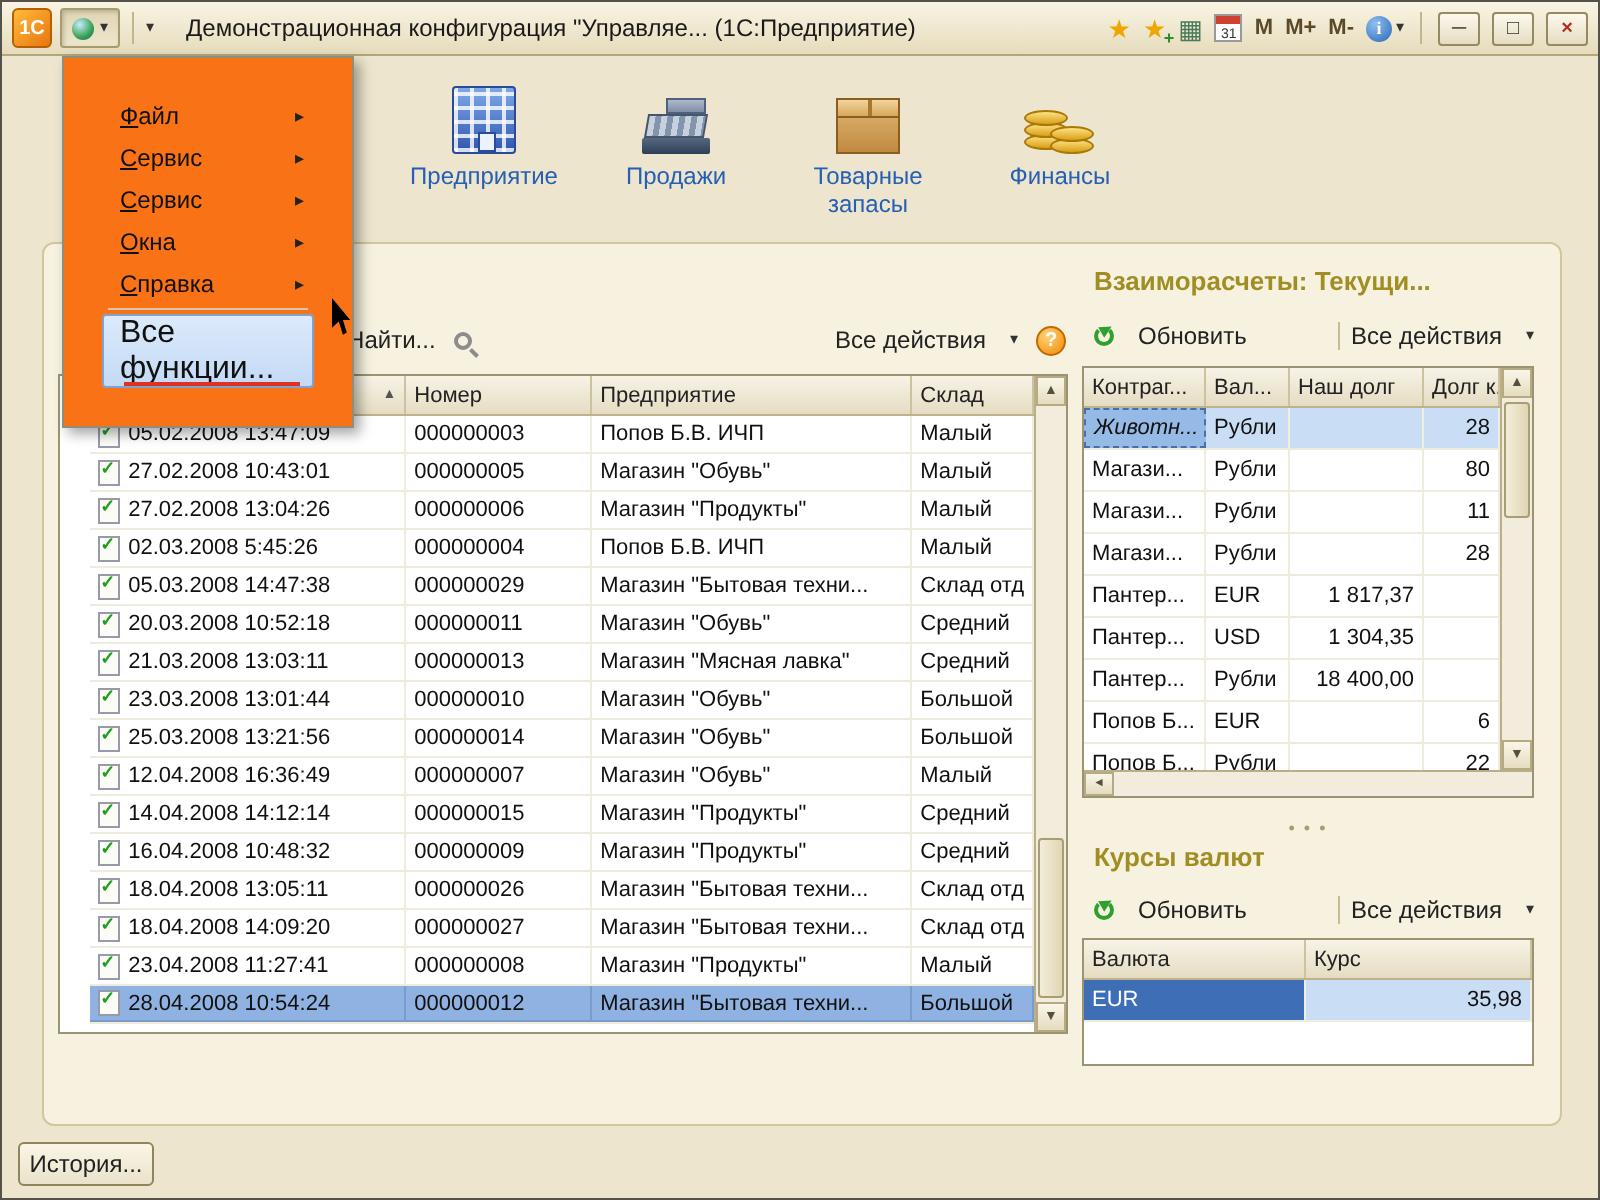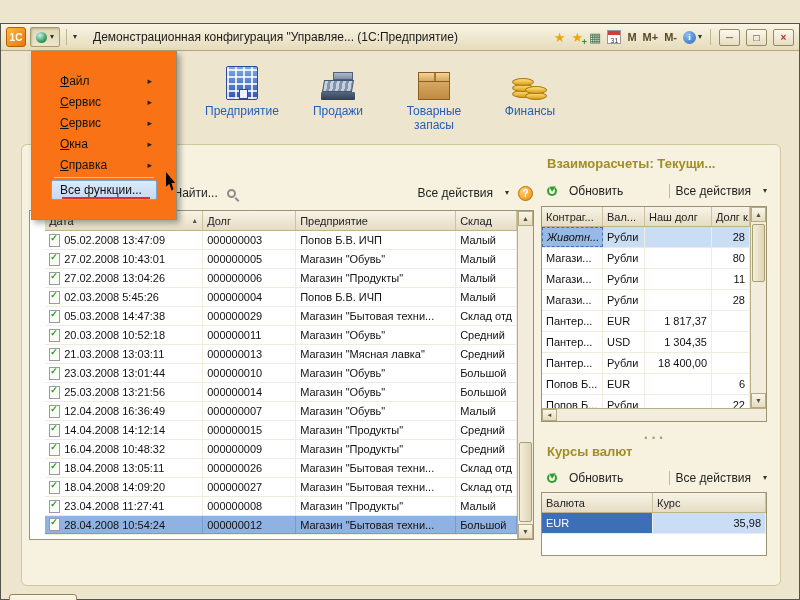--- a/index.html
+++ b/index.html
@@ -1,18 +1,18 @@
 <!DOCTYPE html>
 <html><head>
 <meta charset="utf-8">
 <style>
   *{box-sizing:border-box;margin:0;padding:0;}
   html,body{width:800px;height:600px;overflow:hidden;}
   body{font-family:"Liberation Sans",sans-serif;background:#EDE5CE;position:relative;user-select:none;}
-  .window{position:absolute;inset:0;border:1px solid#55524A;background:#EDE5CE;margin-top:23px;}
+  .window{position:absolute;inset:0;border:1px solid#55524A;background:#EDE5CE;}
 
   
   .titlebar{position:absolute;left:0;top:0;width:100%;height:27px;background:linear-gradient(#F9F4E4,#E6DCBC);border-bottom:1px solid#B3A677;display:flex;align-items:center;padding:0 5px;gap:4px;}
   .logo1c{width:20px;height:20px;border-radius:3px;background:linear-gradient(135deg,#FFBB3A,#E87510);color:#fff;font-weight:bold;font-size:10px;display:flex;align-items:center;justify-content:center;border:1px solid#B55F00;flex:none;}
   .menu-btn{height:20px;padding:0 5px;display:flex;align-items:center;gap:3px;border:1px solid#A89C6E;border-radius:2px;background:linear-gradient(#E0D6B4,#EEE6CC);box-shadow:inset 1px 1px 2px rgba(0,0,0,.18);}
   .sphere{width:11px;height:11px;border-radius:50%;background:radial-gradient(circle at 35% 30%,#C8ECFF,#35A050 62%,#1A5E8A);}
   .caret{font-size:8px;color:#333;line-height:1;}
   .tb-sep{width:1px;height:16px;background:#C2B68C;margin:0 2px;flex:none;}
   .tb-title{font-size:12px;color:#1A1A1A;margin-left:12px;white-space:nowrap;overflow:hidden;}
   .tb-right{margin-left:auto;display:flex;align-items:center;gap:6px;}
@@ -116,21 +116,21 @@
   .cur-table .row.selected{background:#C9DDF4;}
   .cur-table .row.selected .c:first-child{background:#3E6EB5;color:#fff;}
 
   
   .menu-popup{position:absolute;left:30px;top:27px;width:146px;background:#f97316;border:1px solid#8E8E7A;box-shadow:3px 3px 6px rgba(0,0,0,.35);padding:18px;z-index:50;}
   .menu-item{height:21px;display:flex;align-items:center;padding:0 6px 0 10px;font-size:12px;color:#111;}
   .menu-item .arr{margin-left:auto;font-size:9px;color:#222;}
   .menu-label{display:inline-block;}
   .menu-label::first-letter{text-decoration:underline;}
   .menu-sep{height:1px;background:#CFC8AE;margin:2px 4px;}
-  .menu-allfn{height:20px;display:flex;align-items:center;padding:0 8px;margin:1px;background:linear-gradient(#DCEAFB,#C3DAF5);border:1px solid#7FA3D0;border-radius:2px;font-size:12px;color:#111;position:relative;}
+  .menu-allfn{height:37px;display:flex;align-items:center;padding:0 8px;margin:1px;background:linear-gradient(#DCEAFB,#C3DAF5);border:1px solid#7FA3D0;border-radius:2px;font-size:16px;color:#111;position:relative;justify-content:flex-end;}
   .menu-allfn::after{content:"";position:absolute;left:10px;bottom:0;width:88px;height:2px;background:#E03222;}
 
   
   .cursor{position:absolute;left:165px;top:148px;width:13px;height:19px;z-index:60;background:#000;
     clip-path:polygon(0% 0%,0% 78%,26% 62%,42% 97%,57% 91%,42% 58%,70% 58%);
     filter:drop-shadow(0 0 1px rgba(255,255,255,.95));}
 
   
   .history-btn{position:absolute;left:8px;top:570px;width:68px;height:22px;background:linear-gradient(#FAF5E6,#EAE2CA);border:1px solid#8F855C;border-radius:3px;font-size:12px;color:#222;display:flex;align-items:center;justify-content:center;}
 </style>
@@ -227,21 +227,21 @@
   </div>
 
   <div class="tblbox docs-table">
     <div class="tb-top">
       <div class="tb-main">
         <div class="hdr">
           <span class="hc">
             <span>Дата</span>
             <span class="sort">▲</span>
           </span>
-          <span class="hc">Долг</span>
+          <span class="hc">Номер</span>
           <span class="hc">Предприятие</span>
           <span class="hc">Склад</span>
         </div>
         <div class="rows">
 
             <div class="row">
               <span class="c">
                 <span class="doc-ico"></span>
                 <span>05.02.2008 13:47:09</span>
               </span>

